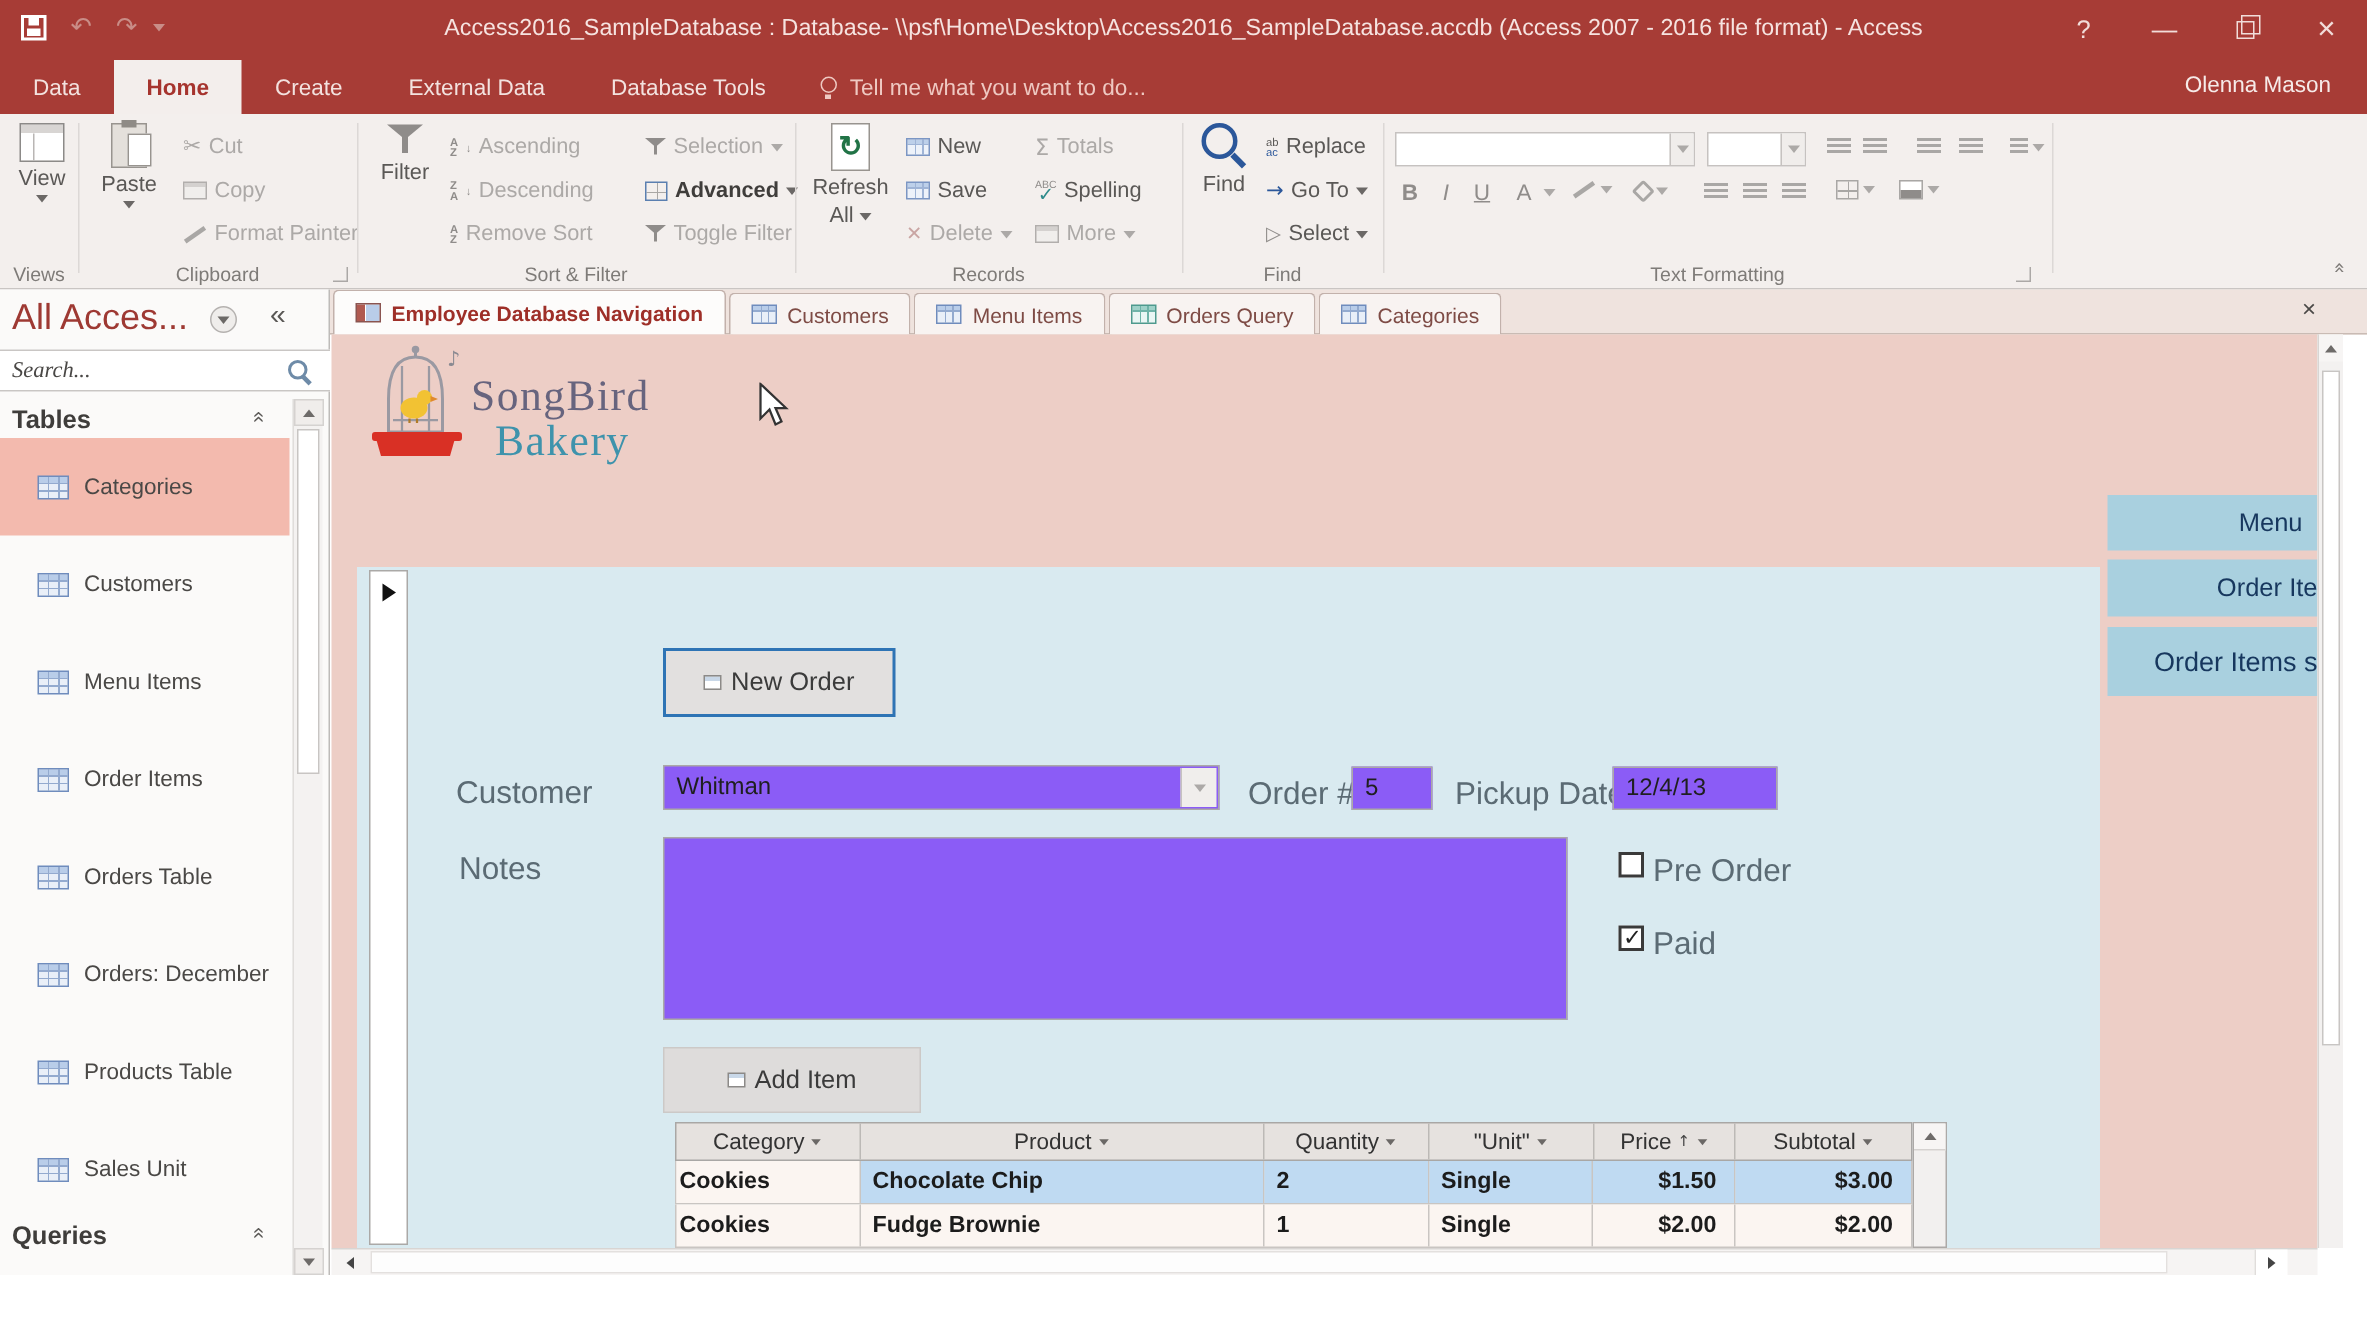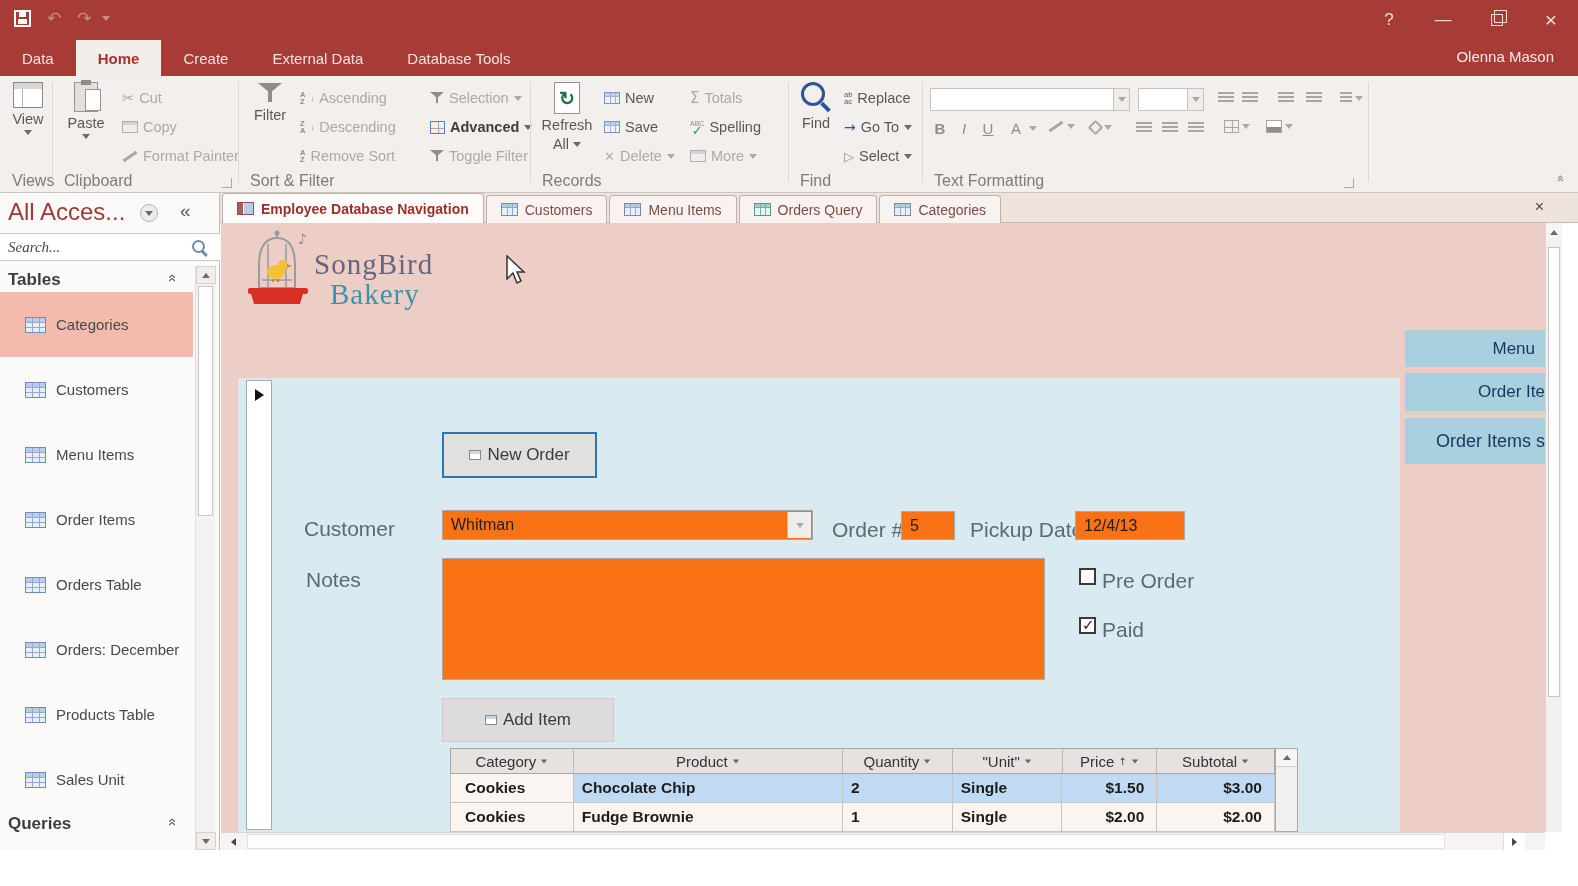--- a/index.html
+++ b/index.html
@@ -30,21 +30,21 @@
   .tellme { display:flex; align-items:center; gap:8px; color:#EFC9C2; font-size:15px; padding:0 14px; }
   .bulb { position:relative; width:12px; height:15px; }
   .bulb::before { content:""; position:absolute; left:1px; top:0; width:9px; height:9px; border:1.5px solid #EFC9C2; border-radius:50%; }
   .bulb::after { content:""; position:absolute; left:4px; bottom:0; width:4px; height:3px; background:#EFC9C2; }
   .user-name { position:absolute; right:24px; top:48px; color:#F6EAE8; font-size:15px; }
 
   
   .ribbon { left:0; top:76px; width:1578px; height:117px; background:#F3EFED; border-bottom:1px solid #C9C5C3; }
   .rgroup { position:absolute; top:0; height:117px; }
   .vsep { position:absolute; top:6px; height:100px; width:1px; background:#DCD8D6; }
-  .glabel { position:absolute; bottom:3px; left:0; right:0; text-align:left; font-size:16px; color:#7E7B78;padding-left:12px; }
+  .glabel { position:absolute; bottom:3px; left:0; right:0; text-align:center; font-size:13px; color:#7E7B78; }
   .launcher { position:absolute; bottom:5px; width:10px; height:10px; border-left:1px solid #8E8B89; border-top:1px solid #8E8B89; transform:rotate(180deg); opacity:.7; }
   .bigbtn { position:absolute; top:6px; display:flex; flex-direction:column; align-items:center; gap:3px; color:#5A5856; font-size:14.5px; }
   .sbtn { position:absolute; display:flex; align-items:center; gap:5px; height:24px; font-size:14.5px; color:#5A5856; white-space:nowrap; }
   .sbtn.disabled { color:#ACA9A7; }
   .sbtn.strong { color:#3F3D3B; font-weight:bold; }
   .dd { display:inline-block; width:0; height:0; border-left:4px solid transparent; border-right:4px solid transparent; border-top:5px solid #6B6866; }
   .dd.faint { border-top-color:#ACA9A7; }
   .row1 { top:10px; } .row2 { top:39px; } .row3 { top:68px; }
   .view-icon { width:30px; height:26px; border:1px solid #8C8A88; background:linear-gradient(to bottom,#D8D5D3 0 6px,#fff 6px); position:relative; }
   .view-icon::after { content:""; position:absolute; left:8px; top:6px; bottom:0; width:1px; background:#B9B6B4; }
@@ -134,21 +134,21 @@
   .teal-banner { position:absolute; left:17px; top:99px; width:1162px; height:56px; background:#73B7CB; }
   .orders-title { position:absolute; left:57px; top:10px; font-size:30px; color:#FDFEFE; letter-spacing:1px; }
   .form-body { position:absolute; left:17px; top:155px; width:1162px; height:454px; background:#D9EAF0; }
   .rec-selector { position:absolute; left:8px; top:2px; width:26px; height:450px; background:#fff; border:1px solid #ABA9A7; }
   .rec-selector .tri-right-s { position:absolute; left:8px; top:8px; border-top-width:6px; border-bottom-width:6px; border-left-width:9px; border-left-color:#111; }
   .btn-form { position:absolute; background:#E2E0DF; display:flex; align-items:center; justify-content:center; gap:6px; font-size:17px; color:#3B3B3B; }
   .new-order-btn { left:204px; top:54px; width:155px; height:46px; border:2px solid #2E74B5; }
   .add-item-btn { left:204px; top:320px; width:172px; height:44px; border:1px solid #CCC9C7; background:#DEDCDB; }
   .mini-form-icon { width:12px; height:10px; border:1px solid #8C8A88; background:linear-gradient(to bottom,#C9D8E8 0 3px,#fff 3px); }
   .f-label { position:absolute; font-size:21px; color:#5B6B74; }
-  .f-input { position:absolute; background:#f97316; border:1px solid #ABA9A7; font-size:16px; color:#1F1F1F; display:flex; align-items:center; padding-left:8px; }
+  .f-input { position:absolute; background:#8b5cf6; border:1px solid #ABA9A7; font-size:16px; color:#1F1F1F; display:flex; align-items:center; padding-left:8px; }
   .combo-dd { position:absolute; right:1px; top:1px; bottom:1px; width:24px; background:#F0EEEC; border-left:1px solid #C6C2C0; display:flex; align-items:center; justify-content:center; }
   .checkbox { position:absolute; width:17px; height:17px; background:#fff; border:2px solid #3A3A3A; }
   .checkbox.checked::after { content:"✓"; font-family:"DejaVu Sans",sans-serif; position:absolute; left:1px; top:-3px; font-size:15px; color:#222; }
 
   
   .items-table { position:absolute; left:212px; top:370px; width:825px; }
   .thead { display:flex; height:26px; background:#E6E2DF; border:1px solid #A9A7A5; }
   .th { position:relative; border-right:1px solid #BCB9B6; display:flex; align-items:center; justify-content:center; font-size:15px; color:#333; gap:4px; }
   .th .dd { border-top-color:#6B6866; transform:scale(.8); }
   .sort-up { display:none; font-size:10px; color:#444; }
@@ -156,21 +156,21 @@
   .tr { display:flex; height:29px; border:1px solid #C9C5C2; border-top:none; background:#FBF5F1; }
   .td { border-right:1px solid #C9C5C2; font-size:15.5px; font-weight:bold; color:#1C1C1C; display:flex; align-items:center; padding-left:8px; }
   .tr.selected .td { background:#BFDAF2; }
   .tr.selected .td:nth-child(1) { background:#FBF5F1; }
   .th:nth-child(1), .td:nth-child(1) { width:123px; }
   .th:nth-child(2), .td:nth-child(2) { width:270px; }
   .th:nth-child(3), .td:nth-child(3) { width:110px; }
   .th:nth-child(4), .td:nth-child(4) { width:110px; }
   .th:nth-child(5), .td:nth-child(5) { width:95px; }
   .th:nth-child(6), .td:nth-child(6) { width:117px; border-right:none; }
-  .td:nth-child(1) { padding-left:14px; }
+  .td:nth-child(1) { padding-left:2px; }
   .td:nth-child(5), .td:nth-child(6) { justify-content:flex-end; padding-right:12px; }
   .tbl-scroll { position:absolute; left:1037px; top:370px; width:23px; height:84px; background:#F2F0EF; border:1px solid #ACA9A7; }
   .tbl-scroll .sc-up { position:absolute; left:0; top:0; right:0; height:18px; background:#F7F5F4; border-bottom:1px solid #D5D2D0; display:flex; align-items:center; justify-content:center; }
 
   
   .side-buttons { position:absolute; left:1184px; top:107px; width:140px; }
   .side-btn { background:#A9D0DF; color:#17375E; font-size:17px; display:flex; align-items:center; justify-content:flex-end; overflow:hidden; white-space:nowrap; }
   .side-btn:nth-child(1) { height:37px; margin-bottom:6px; padding-right:10px; }
   .side-btn:nth-child(2) { height:38px; margin-bottom:7px; padding-right:0; }
   .side-btn:nth-child(3) { height:46px; padding-right:0; font-size:18px; }
@@ -207,36 +207,41 @@
 
 <div id="app">
 
   <div class="abs titlebar">
     <div class="qat">
       <span class="qat-save"></span>
       <span class="qat-glyph">↶</span>
       <span class="qat-glyph">↷</span>
       <span class="tri-down qat-dd"></span>
     </div>
+    <div class="title-text">Access2016_SampleDatabase : Database- \\psf\Home\Desktop\Access2016_SampleDatabase.accdb (Access 2007 - 2016 file format) - Access</div>
     <div class="win-controls">
       <span class="win-btn">?</span>
       <span class="win-btn">—</span>
       <span class="win-btn">
           <span class="restore-glyph"></span>
         </span>
       <span class="win-btn" style="font-size:21px">×</span>
     </div>
   </div>
 
   <div class="abs tabrow">
     <div class="rtab">Data</div>
     <div class="rtab active">Home</div>
     <div class="rtab">Create</div>
     <div class="rtab">External Data</div>
     <div class="rtab">Database Tools</div>
+    <div class="tellme">
+      <span class="bulb"></span>
+      <span>Tell me what you want to do...</span>
+    </div>
   </div>
   <div class="abs user-name">Olenna Mason</div>
 
   <div class="abs ribbon">
 
     <div class="rgroup" style="left:0;width:52px">
       <div class="bigbtn" style="left:8px;width:40px">
         <span class="view-icon"></span>
         <span>View</span>
         <span class="dd"></span>

